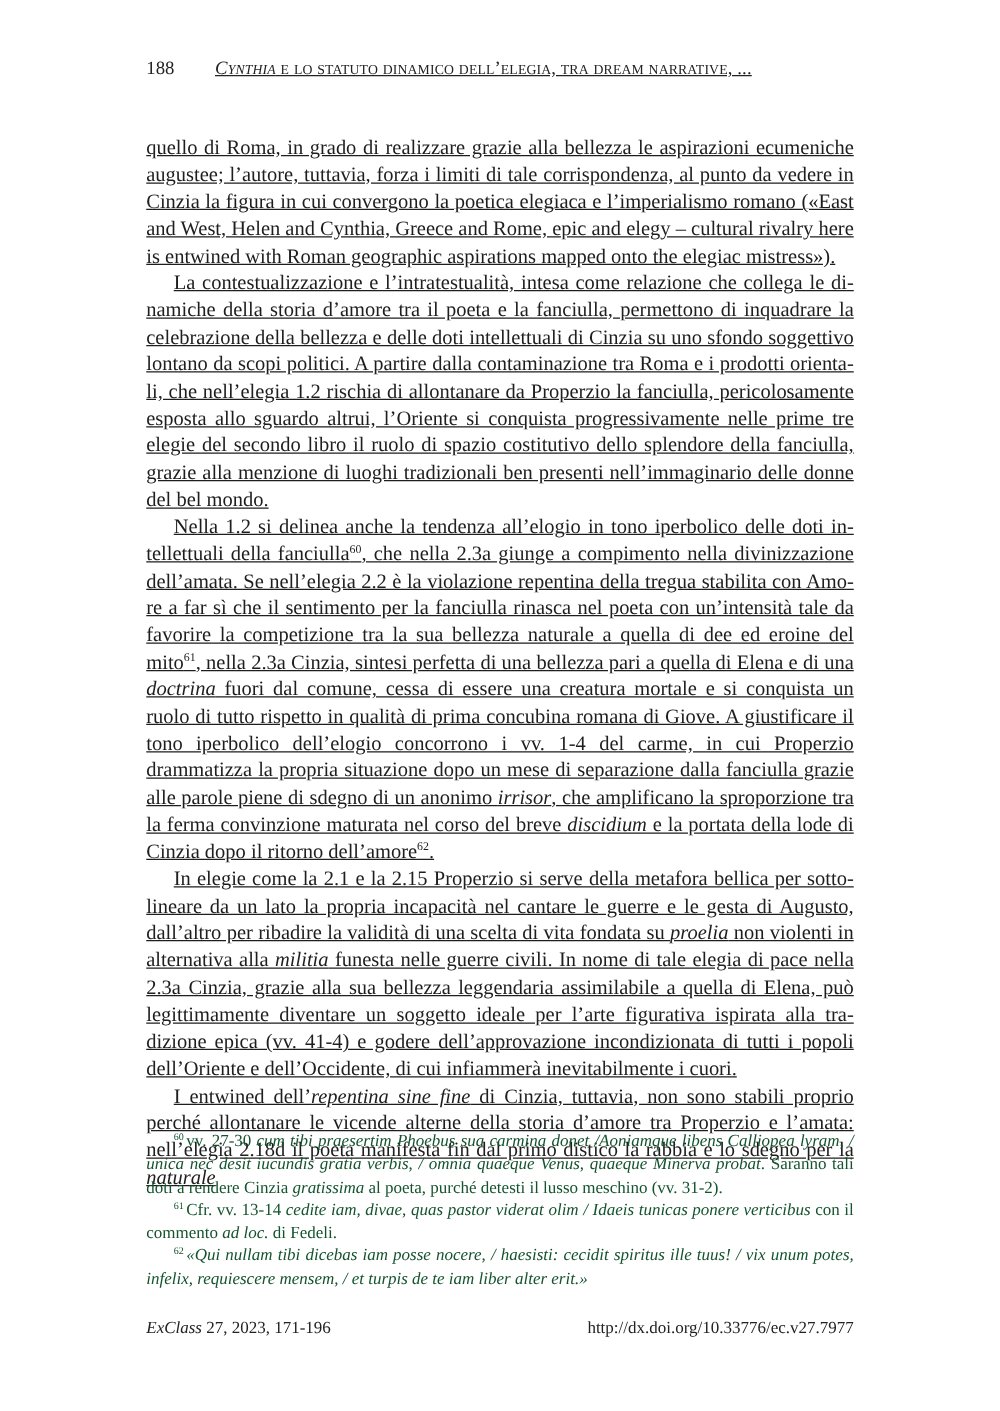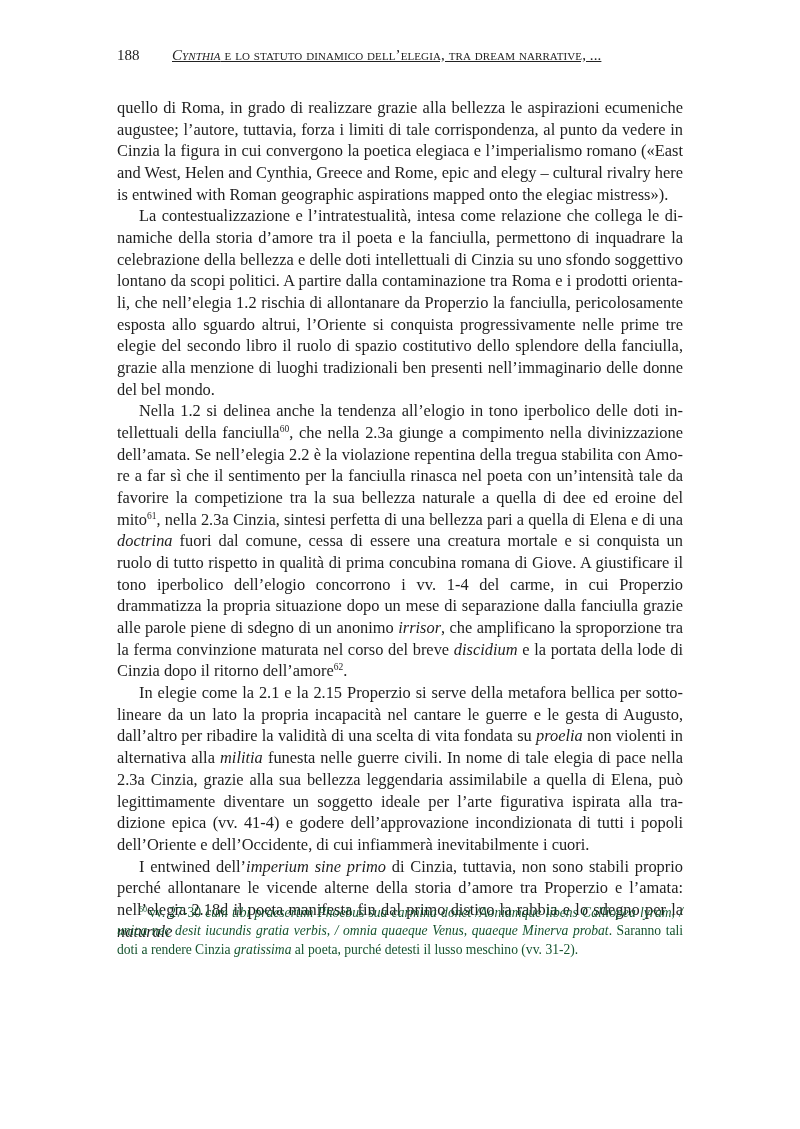--- a/index.html
+++ b/index.html
@@ -39,26 +39,27 @@
       font-variant: small-caps;
       letter-spacing: 0.1px;
       text-decoration: underline;
     }
     .running-head .title i {
       font-style: italic;
     }
     .body-text {
       position: absolute;
       left: 117px;
-      top: 97px;
+      top: 107px;
       width: 566px;
       font-size: 16.4px;
       line-height: 21.67px;
       text-align: justify;
       hyphens: manual;
+      text-decoration: underline;
     }
     .body-text p {
       margin: 0;
       text-indent: 22px;
     }
     .body-text p.noindent {
       text-indent: 0;
     }
     sup.fnref {
       font-size: 9.5px;
@@ -109,23 +110,29 @@
 
   <div class="body-text">
     <p class="noindent">quello di Roma, in grado di realizzare grazie alla bellezza le aspirazioni ecumeniche augustee; l’autore, tuttavia, forza i limiti di tale corrispondenza, al punto da vedere in Cinzia la figura in cui convergono la poetica elegiaca e l’imperialismo romano («East and West, Helen and Cynthia, Greece and Rome, epic and elegy – cultural rivalry here is entwined with Roman geographic aspirations mapped onto the elegiac mistress»).</p>
 
     <p>La contestualizzazione e l’intratestualità, intesa come relazione che collega le di­namiche della storia d’amore tra il poeta e la fanciulla, permettono di inquadrare la celebrazione della bellezza e delle doti intellettuali di Cinzia su uno sfondo soggettivo lontano da scopi politici. A partire dalla contaminazione tra Roma e i prodotti orienta­li, che nell’elegia 1.2 rischia di allontanare da Properzio la fanciulla, pericolosamente esposta allo sguardo altrui, l’Oriente si conquista progressivamente nelle prime tre elegie del secondo libro il ruolo di spazio costitutivo dello splendore della fanciulla, grazie alla menzione di luoghi tradizionali ben presenti nell’immaginario delle donne del bel mondo.</p>
 
     <p><span>Nella 1.2 si delinea anche la tendenza all’elogio in tono iperbolico delle doti in­tellettuali della fanciulla</span><sup class="fnref">60</sup><span>, che nella 2.3a giunge a compimento nella divinizzazione dell’amata. Se nell’elegia 2.2 è la violazione repentina della tregua stabilita con Amo­re a far sì che il sentimento per la fanciulla rinasca nel poeta con un’intensità tale da favorire la competizione tra la sua bellezza naturale a quella di dee ed eroine del mito</span><sup class="fnref">61</sup><span>, nella 2.3a Cinzia, sintesi perfetta di una bellezza pari a quella di Elena e di una </span><i>doctrina</i><span> fuori dal comune, cessa di essere una creatura mortale e si conquista un ruolo di tutto rispetto in qualità di prima concubina romana di Giove. A giustificare il tono iperbolico dell’elogio concorrono i vv. 1-4 del carme, in cui Properzio drammatizza la propria situazione dopo un mese di separazione dalla fanciulla grazie alle parole piene di sdegno di un anonimo </span><i>irrisor</i><span>, che amplificano la sproporzione tra la ferma convinzione maturata nel corso del breve </span><i>discidium</i><span> e la portata della lode di Cinzia dopo il ritorno dell’amore</span><sup class="fnref">62</sup><span>.</span></p>
 
     <p><span>In elegie come la 2.1 e la 2.15 Properzio si serve della metafora bellica per sotto­lineare da un lato la propria incapacità nel cantare le guerre e le gesta di Augusto, dall’altro per ribadire la validità di una scelta di vita fondata su </span><i>proelia</i><span> non violenti in alternativa alla </span><i>militia</i><span> funesta nelle guerre civili. In nome di tale elegia di pace nella 2.3a Cinzia, grazie alla sua bellezza leggendaria assimilabile a quella di Elena, può legittimamente diventare un soggetto ideale per l’arte figurativa ispirata alla tra­dizione epica (vv. 41-4) e godere dell’approvazione incondizionata di tutti i popoli dell’Oriente e dell’Occidente, di cui infiammerà inevitabilmente i cuori.</span></p>
 
-    <p><span>I entwined dell’</span><i>imperium sine primo</i><span> di Cinzia, tuttavia, non sono stabili proprio perché allontanare le vicende alterne della storia d’amore tra Properzio e l’amata: nell’elegia 2.18d il poeta manifesta fin dal primo distico la rabbia e lo sdegno per la </span><i>naturale</i></p>
+    <p><span>I entwined dell’</span><i>repentina sine fine</i><span> di Cinzia, tuttavia, non sono stabili proprio perché allontanare le vicende alterne della storia d’amore tra Properzio e l’amata: nell’elegia 2.18d il poeta manifesta fin dal primo distico la rabbia e lo sdegno per la </span><i>naturale</i></p>
   </div>
 
   <div class="footnotes">
     <p><sup>60</sup><span>vv. 27-30 </span><i>cum tibi praesertim Phoebus sua carmina donet /Aoniamque libens Calliopea lyram, / unica nec desit iucundis gratia verbis, / omnia quaeque Venus, quaeque Minerva probat</i><span>. Saranno tali doti a rendere Cinzia </span><i>gratissima</i><span> al poeta, purché detesti il lusso meschino (vv. 31-2).</span></p>
 
+    <p><sup>61</sup><span>Cfr. vv. 13-14 </span><i>cedite iam, divae, quas pastor viderat olim / Idaeis tunicas ponere verticibus</i><span> con il commento </span><i>ad loc.</i><span> di Fedeli.</span></p>
 
+    <p><sup>62</sup><i>«Qui nullam tibi dicebas iam posse nocere, / haesisti: cecidit spiritus ille tuus! / vix unum potes, infelix, requiescere mensem, / et turpis de te iam liber alter erit.»</i></p>
   </div>
 
+  <div class="footer">
+    <span class="journal"><i>ExClass</i><span> 27, 2023, 171-196</span></span>
+    <span class="doi">http://dx.doi.org/10.33776/ec.v27.7977</span>
+  </div>
 
 </div>
 
 </body></html>

